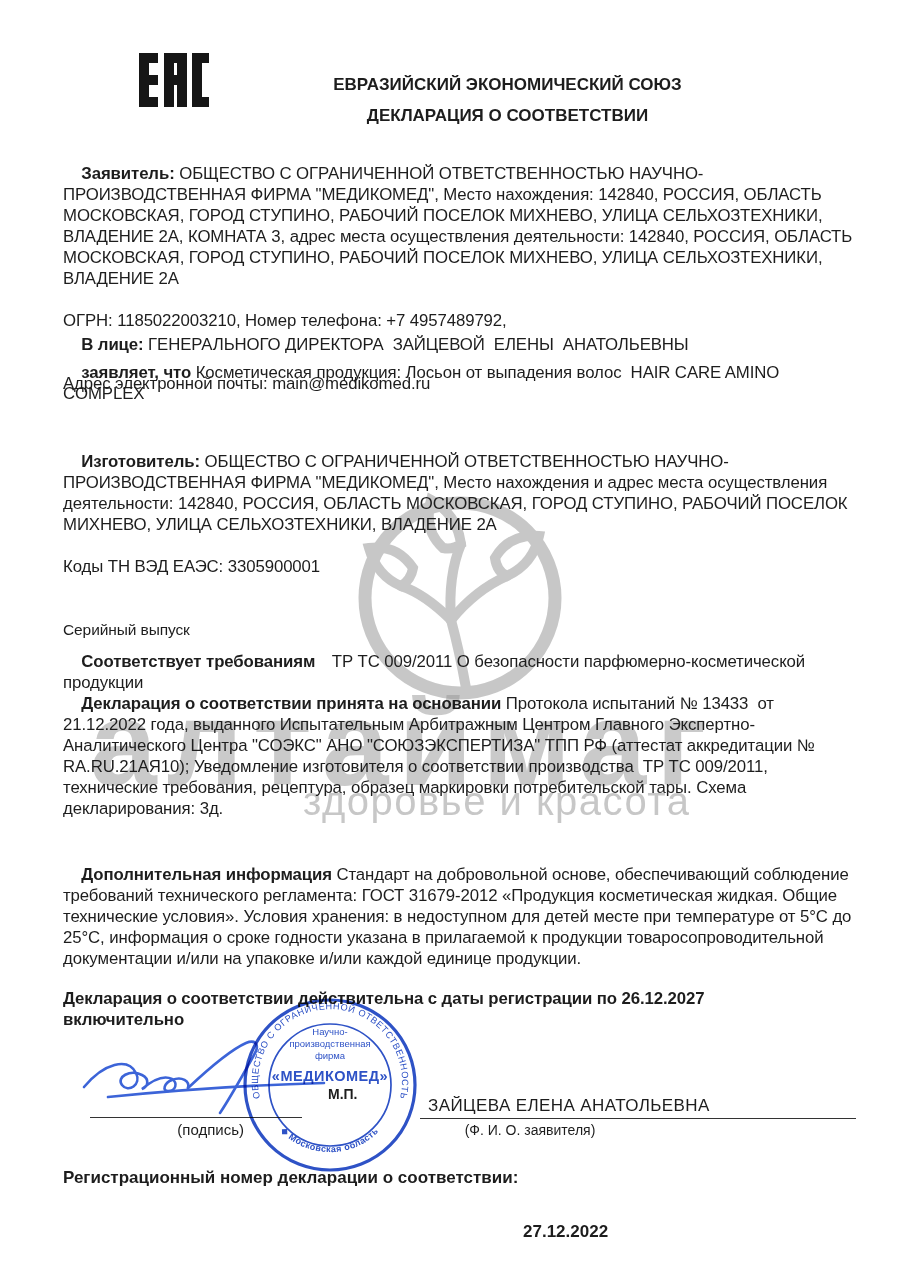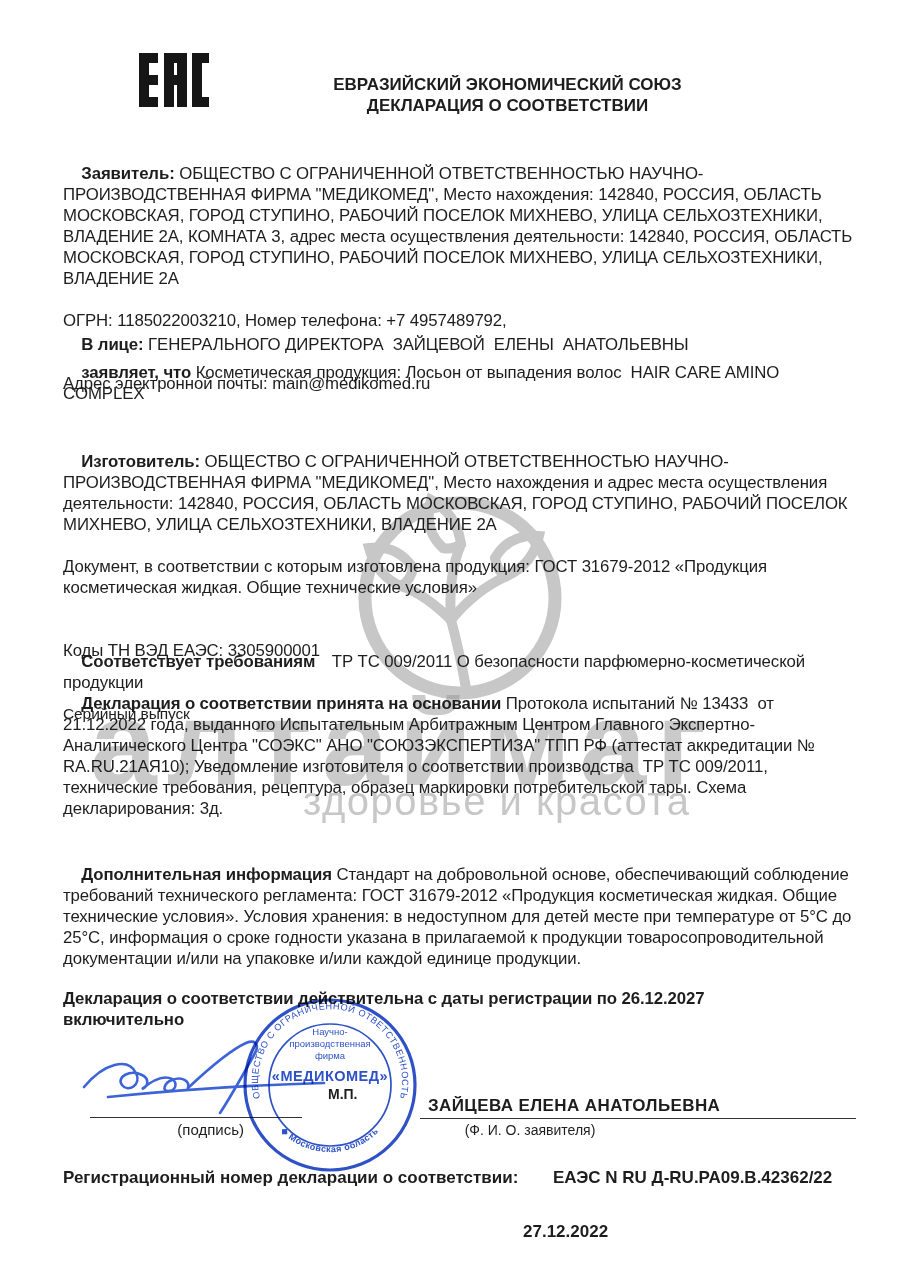--- a/index.html
+++ b/index.html
@@ -2,21 +2,21 @@
 <html lang="ru"><head>
 <meta charset="utf-8">
 <style>
   html,body{margin:0;padding:0;background:#e9e9e9;}
   .page{position:relative;width:900px;height:1273px;background:#ffffff;
         font-family:"Liberation Sans",sans-serif;color:#1d1d1d;overflow:hidden;}
   
   .eac-logo{position:absolute;left:138px;top:53px;width:72px;height:54px;}
   .titles{position:absolute;left:140px;top:74px;width:720px;text-align:center;}
   .title-line{font-weight:700;font-size:17px;line-height:21px;padding-left:15px;}
-  .title-line + .title-line{margin-top:0;}
+  .title-line + .title-line{margin-top:10px;}
   
   .par{position:absolute;left:63px;width:796px;font-size:16.8px;line-height:21px;
        letter-spacing:-0.1px;white-space:pre-wrap;z-index:2;}
   .b{font-weight:700;}
   .lbl-gap{margin-right:12px;}
   
   .wm{position:absolute;z-index:0;pointer-events:none;}
   .wm-logo{left:345px;top:480px;width:230px;height:230px;opacity:.5;}
   .wm-brand{left:90px;top:674px;font-size:120px;font-weight:700;letter-spacing:10px;
             color:rgb(150,150,150);opacity:.5;white-space:nowrap;}
@@ -24,21 +24,21 @@
               color:rgb(155,155,155);opacity:.55;white-space:nowrap;}
   
   .stamp-svg{position:absolute;left:240px;top:995px;width:180px;height:180px;
              z-index:5;mix-blend-mode:multiply;}
   .sign-svg{position:absolute;left:78px;top:1035px;width:250px;height:85px;
             z-index:6;mix-blend-mode:multiply;}
   .mp{position:absolute;left:328px;top:1086px;font-size:14px;font-weight:700;z-index:2;}
   .sig-line{position:absolute;left:90px;top:1117px;width:212px;border-top:1.6px solid #333;z-index:2;}
   .sig-caption{position:absolute;left:104px;top:1121px;width:140px;text-align:right;
                font-size:15px;z-index:2;}
-  .fio-name{position:absolute;left:428px;top:1096px;font-size:17px;letter-spacing:.4px;z-index:2;font-weight:bold;}
+  .fio-name{position:absolute;left:428px;top:1096px;font-size:17px;letter-spacing:.4px;z-index:2;}
   .fio-line{position:absolute;left:420px;top:1118px;width:436px;border-top:1.6px solid #333;z-index:2;}
   .fio-caption{position:absolute;left:400px;top:1122px;width:260px;text-align:center;
                font-size:14px;z-index:2;}
   
   .reg-label{position:absolute;left:63px;font-size:17px;font-weight:700;z-index:2;}
   .reg-value{position:absolute;font-size:17px;font-weight:700;z-index:2;}
 </style>
 </head>
 <body>
 
@@ -89,21 +89,20 @@
   <div class="par" style="top:313px;">
     <span class="b">В лице:</span> <span>ГЕНЕРАЛЬНОГО ДИРЕКТОРА  ЗАЙЦЕВОЙ  ЕЛЕНЫ  АНАТОЛЬЕВНЫ</span>
   </div>
 
   <div class="par" style="top:341px;width:745px;">
     <span class="b">заявляет, что</span> <span>Косметическая продукция: Лосьон от выпадения волос  HAIR CARE AMINO COMPLEX</span>
   </div>
 
   <div class="par" style="top:430px;">
     <span class="b">Изготовитель:</span> <span>ОБЩЕСТВО С ОГРАНИЧЕННОЙ ОТВЕТСТВЕННОСТЬЮ НАУЧНО-ПРОИЗВОДСТВЕННАЯ ФИРМА "МЕДИКОМЕД", Место нахождения и адрес места осуществления деятельности: 142840, РОССИЯ, ОБЛАСТЬ МОСКОВСКАЯ, ГОРОД СТУПИНО, РАБОЧИЙ ПОСЕЛОК МИХНЕВО, УЛИЦА СЕЛЬХОЗТЕХНИКИ, ВЛАДЕНИЕ 2А</span>
-    <div>Документ, в соответствии с которым изготовлена продукция: ГОСТ 31679-2012 «Продукция косметическая жидкая. Общие технические условия»</div>
     <div>Коды ТН ВЭД ЕАЭС: 3305900001</div>
     <div style="font-size:15.5px;">Серийный выпуск</div>
   </div>
 
   <div class="par" style="top:630px;">
     <span class="b lbl-gap">Соответствует требованиям</span> <span>ТР ТС 009/2011 О безопасности парфюмерно-косметической продукции</span>
   </div>
 
   <div class="par" style="top:672px;">
     <span class="b">Декларация о соответствии принята на основании</span> <span>Протокола испытаний № 13433  от 21.12.2022 года, выданного Испытательным Арбитражным Центром Главного Экспертно-Аналитического Центра "СОЭКС" АНО "СОЮЗЭКСПЕРТИЗА" ТПП РФ (аттестат аккредитации № RA.RU.21АЯ10); Уведомление изготовителя о соответствии производства  ТР ТС 009/2011, технические требования, рецептура, образец маркировки потребительской тары. Схема декларирования: 3д.</span>
@@ -146,16 +145,15 @@
         <textPath href="#rimBottom" startOffset="4">◆ Московская область ◆</textPath>
       </text>
       <text x="90" y="40" text-anchor="middle" font-size="9.5">Научно-</text>
       <text x="90" y="52" text-anchor="middle" font-size="9.5">производственная</text>
       <text x="90" y="64" text-anchor="middle" font-size="9.5">фирма</text>
       <text x="90" y="86" text-anchor="middle" font-size="14.5" font-weight="700" letter-spacing="0.5">«МЕДИКОМЕД»</text>
     </g>
   </svg>
 
   <div class="reg-label" style="top:1168px;">Регистрационный номер декларации о соответствии:</div>
-  <div class="reg-value" style="top:1168px;left:553px;">ЕАЭС N RU Д-RU.РА09.В.42362/22</div>
   <div class="reg-value" style="top:1222px;left:523px;">27.12.2022</div>
 
 </div>
 
 </body></html>

